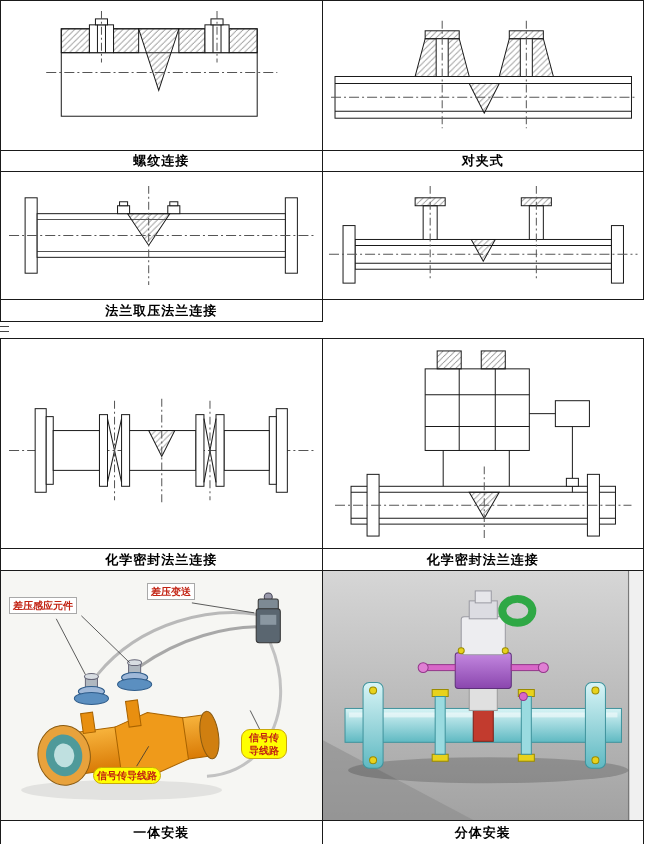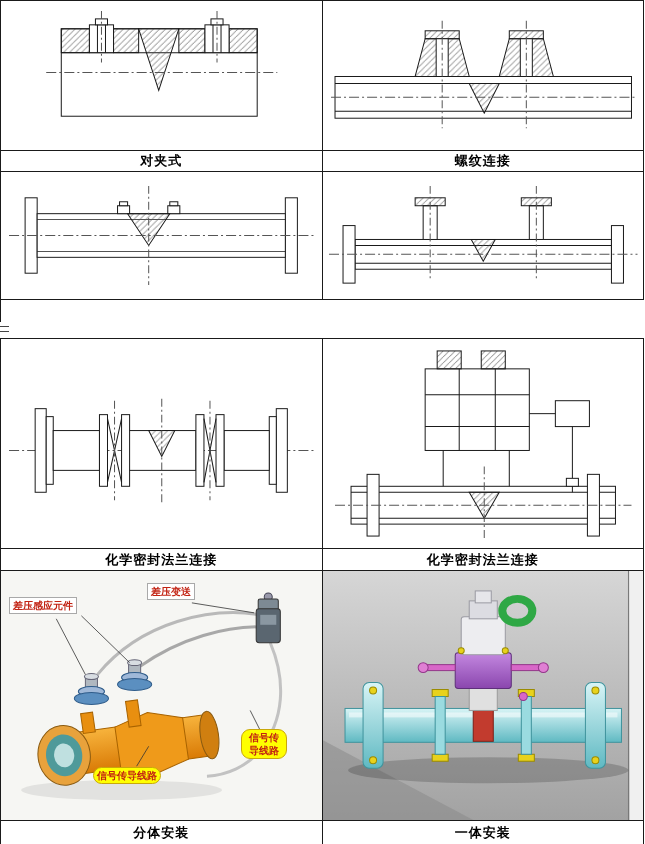--- a/index.html
+++ b/index.html
@@ -74,22 +74,22 @@
           <rect x="186" y="30" width="34" height="8" fill="url(#hB)"></rect>
           <rect x="197" y="38" width="12" height="38" fill="#fff"></rect>
           <polygon points="146,83 161,113 176,83" fill="url(#hB)"></polygon>
           <line x1="8" y1="97" x2="312" y2="97" stroke="#555" stroke-dasharray="10 3 2 3"></line>
           <line x1="119" y1="20" x2="119" y2="128" stroke="#555" stroke-dasharray="8 3 2 3"></line>
           <line x1="203" y1="20" x2="203" y2="128" stroke="#555" stroke-dasharray="8 3 2 3"></line>
         </g>
       </svg>
     </div>
 
+    <div class="cell cap">螺纹连接</div>
     <div class="cell cap">对夹式</div>
-    <div class="cell cap">螺纹连接</div>
 
     <div class="cell">
       <svg viewBox="0 0 319 128" preserveAspectRatio="none">
         <defs>
             <pattern id="hC" width="6" height="6" patternUnits="userSpaceOnUse">
               <path d="M0,6 L6,0" stroke="#555" stroke-width="0.7"></path>
             </pattern>
           </defs>
         <g stroke="#1a1a1a" fill="none" stroke-width="1">
           <rect x="24" y="26" width="12" height="76" fill="#fff"></rect>
@@ -126,20 +126,21 @@
           <rect x="206" y="34" width="14" height="34" fill="#fff"></rect>
           <rect x="198" y="26" width="30" height="8" fill="url(#hD)"></rect>
           <polygon points="148,68 160,90 172,68" fill="url(#hD)"></polygon>
           <line x1="6" y1="83" x2="314" y2="83" stroke="#555" stroke-dasharray="10 3 2 3"></line>
           <line x1="107" y1="14" x2="107" y2="110" stroke="#555" stroke-dasharray="8 3 2 3"></line>
           <line x1="213" y1="14" x2="213" y2="110" stroke="#555" stroke-dasharray="8 3 2 3"></line>
         </g>
       </svg>
     </div>
 
+    <div class="cell cap">法兰取压法兰连接</div>
   </div>
 
   <div class="gap">
     <span class="tick t1"></span>
     <span class="tick t2"></span>
   </div>
 
   <div class="grid bottom">
 
     <div class="cell">
@@ -321,17 +322,17 @@
         <circle cx="200" cy="126" r="4" fill="#d867c8" stroke="#93378a"></circle>
         <rect x="138" y="46" width="44" height="38" rx="3" fill="#ededf0" stroke="#9a9aa2"></rect>
         <rect x="146" y="30" width="28" height="18" fill="#dcdce2" stroke="#9a9aa2"></rect>
         <rect x="152" y="20" width="16" height="12" fill="#e6e6ea" stroke="#9a9aa2"></rect>
         <ellipse cx="194" cy="40" rx="15" ry="12" fill="none" stroke="#2fa845" stroke-width="8"></ellipse>
         <circle cx="138" cy="80" r="3" fill="#e8d21c" stroke="#9a8a00"></circle>
         <circle cx="182" cy="80" r="3" fill="#e8d21c" stroke="#9a8a00"></circle>
       </svg>
     </div>
 
+    <div class="cell cap">一体安装</div>
     <div class="cell cap">分体安装</div>
-    <div class="cell cap">一体安装</div>
   </div>
 
 </div>
 
 </body></html>

